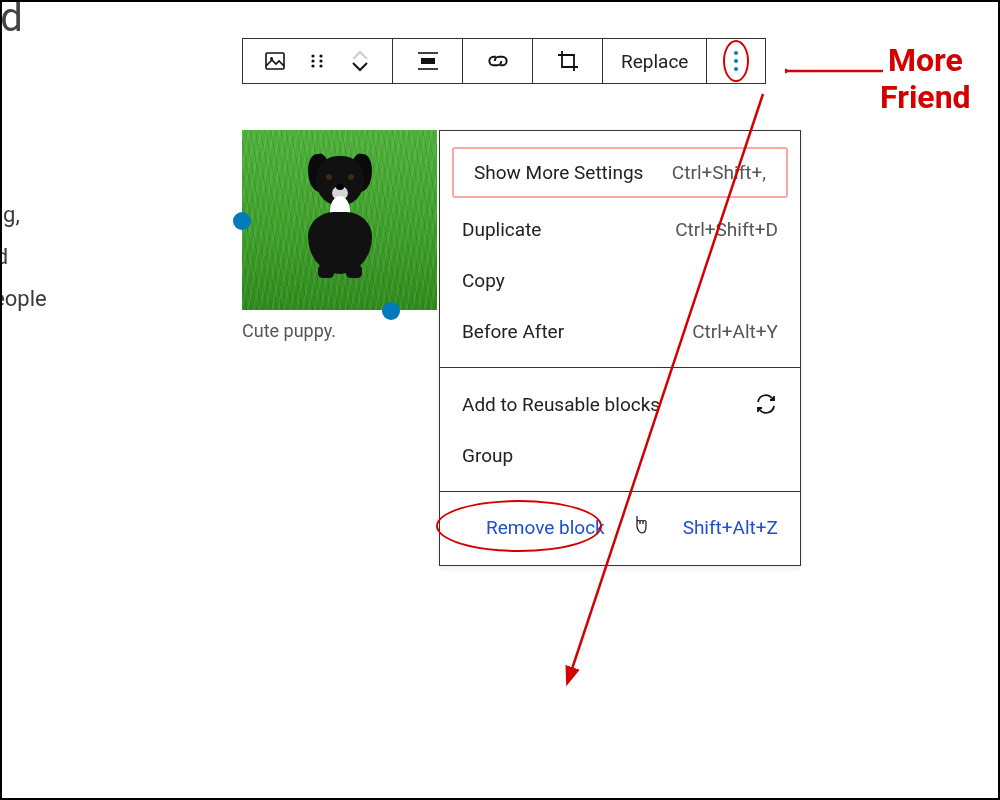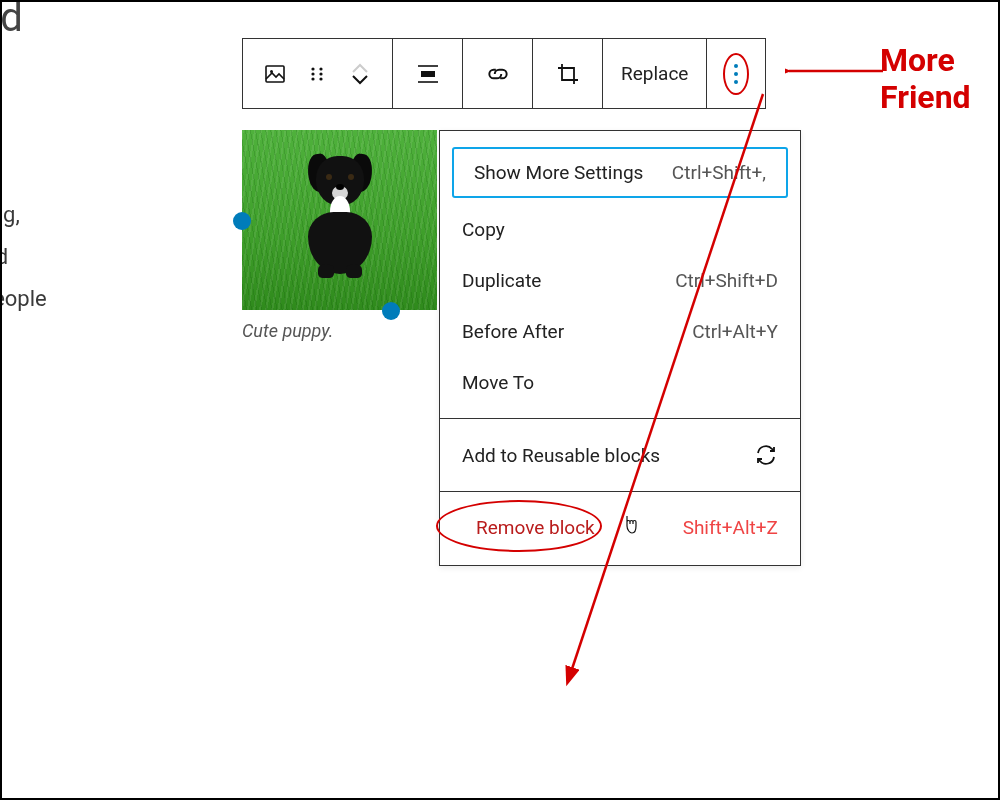--- a/index.html
+++ b/index.html
@@ -23,21 +23,21 @@
     position: absolute;
     left: -130px;
     color: #3a3a3a;
     font-size: 22px;
     line-height: 1.9;
   }
   .toolbar {
     position: absolute;
     top: 36px; left: 240px;
     border: 1px solid #333;
-    height: 71px;
+    height: 46px;
     display: flex;
     background: #fff;
   }
   .tb-cell {
     border-right: 1px solid #333;
     display: flex;
     align-items: center;
     justify-content: center;
     gap: 10px;
     padding: 0 16px;
@@ -86,56 +86,56 @@
   .p-ear-r{position:absolute;left:50px;top:2px;width:22px;height:38px;background:#0a0a0a;border-radius:40% 60% 50% 50%/40% 70% 50% 60%; transform:rotate(10deg);}
   .p-chest{position:absolute;left:30px;top:44px;width:20px;height:30px;background:#fff;border-radius:50% 50% 40% 40%;}
   .p-muzzle{position:absolute;left:32px;top:34px;width:16px;height:14px;background:#d6d6d6;border-radius:50%;}
   .p-nose{position:absolute;left:36px;top:32px;width:8px;height:6px;background:#000;border-radius:50%;}
   .p-eye{position:absolute;top:22px;width:6px;height:6px;background:#3a2a14;border-radius:50%;}
   .p-eye.l{left:26px}.p-eye.r{left:48px}
   .p-paw{position:absolute;top:112px;width:16px;height:14px;background:#111;border-radius:40% 40% 30% 30%;}
   .p-paw.l{left:18px}.p-paw.r{left:46px}
   .handle{position:absolute;width:18px;height:18px;border-radius:50%;background:#007cba;}
   .caption{
-    font-style: italic; color:#555; font-size:18px; margin-top:10px;
+    color:#555; font-size:18px; margin-top:10px;
   }
   .menu {
     position:absolute;
     top:128px; left:437px;
     width:362px;
     background:#fff;
     border:1px solid #333;
     box-shadow: 0 2px 6px rgba(0,0,0,.08);
   }
   .menu-group { padding: 10px 0; }
   .menu-sep { border-top:1px solid #333; }
   .menu-item {
     display:flex; align-items:center;
     padding: 14px 22px;
     font-size:19px; color:#222;
   }
   .menu-item .lbl { flex:1; }
   .menu-item .sc  { color:#555; }
-  .menu-item.highlight { border:2px solid #0ea5e9; border-radius:3px; padding:12px 20px; margin:6px 12px; }
+  .menu-item.highlight { border:2px solid #fca5a5; border-radius:3px; padding:12px 20px; margin:6px 12px; }
   .menu-item .icon { width:24px;height:24px;color:#222; }
   .menu-remove {
     display:flex; align-items:center; padding:22px 22px 24px 22px; font-size:19px;
   }
-  .menu-remove .lbl { color:#b91c1c; margin-left:14px;}
-  .menu-remove .sc  { color:#ef4444; margin-left:auto;}
+  .menu-remove .lbl { color:#1d4ed8; margin-left:24px;}
+  .menu-remove .sc  { color:#1d4ed8; margin-left:auto;}
   .remove-ellipse{
     position:absolute; border:2.5px solid #d40000; border-radius:50%;
     width:166px; height:52px; pointer-events:none;
   }
   .cursor{
     position:absolute; font-size:20px; color:#111;
   }
   .annot-label{
     position:absolute; color:#d40000; font-weight:700; font-size:32px;
-    text-align:left; line-height:1.15;
+    text-align:center; line-height:1.15;
   }
   svg.arrow{position:absolute; pointer-events:none;}
 </style>
 </head>
 <body>
 
 <div class="bg-title">Friend</div>
 
 <div class="bg-text" style="top:192px;">
   <div>uch as hunting,</div>
@@ -232,49 +232,49 @@
   <div class="handle" style="left:140px; top:172px;"></div>
 </div>
 
 <div class="menu">
   <div class="menu-group">
     <div class="menu-item highlight">
       <span class="lbl">Show More Settings</span>
       <span class="sc">Ctrl+Shift+,</span>
     </div>
     <div class="menu-item">
-      <span class="lbl">Copy</span>
-    </div>
-    <div class="menu-item">
       <span class="lbl">Duplicate</span>
       <span class="sc">Ctrl+Shift+D</span>
     </div>
     <div class="menu-item">
+      <span class="lbl">Copy</span>
+    </div>
+    <div class="menu-item">
       <span class="lbl">Before After</span>
       <span class="sc">Ctrl+Alt+Y</span>
-    </div>
-    <div class="menu-item">
-      <span class="lbl">Move To</span>
     </div>
   </div>
 
   <div class="menu-sep"></div>
 
   <div class="menu-group">
     <div class="menu-item">
       <span class="lbl">Add to Reusable blocks</span>
       <span class="icon">
         <svg width="24" height="24" viewBox="0 0 24 24" fill="none" stroke="#111" stroke-width="1.8">
             <path d="M4 10a8 8 0 0 1 14-4l2 2"></path>
             <path d="M20 4v4h-4"></path>
             <path d="M20 14a8 8 0 0 1-14 4l-2-2"></path>
             <path d="M4 20v-4h4"></path>
           </svg>
       </span>
     </div>
+    <div class="menu-item">
+      <span class="lbl">Group</span>
+    </div>
   </div>
 
   <div class="menu-sep"></div>
 
   <div class="menu-remove" style="position:relative;">
     <span class="lbl">Remove block</span>
     <span class="cursor" style="position:static;margin-left:26px;">
       <svg width="18" height="22" viewBox="0 0 18 22" fill="none" stroke="#111" stroke-width="1.2">
           <path d="M6 2 V12 M6 12 C6 16 9 19 11 19 C14 19 15 15 15 12 V8 M6 8 C6 6 9 6 9 8 V10 M9 8 C9 6 12 6 12 8 V10 M12 8 C12 6 15 6 15 8"></path>
         </svg>

